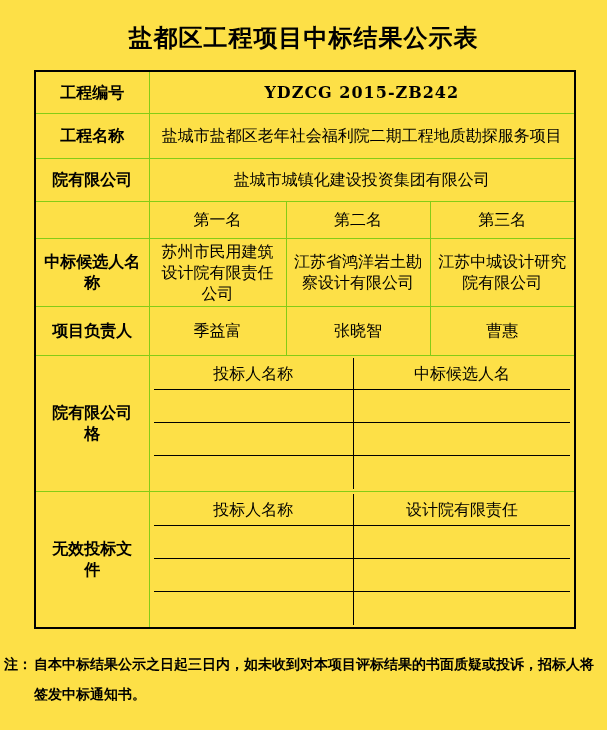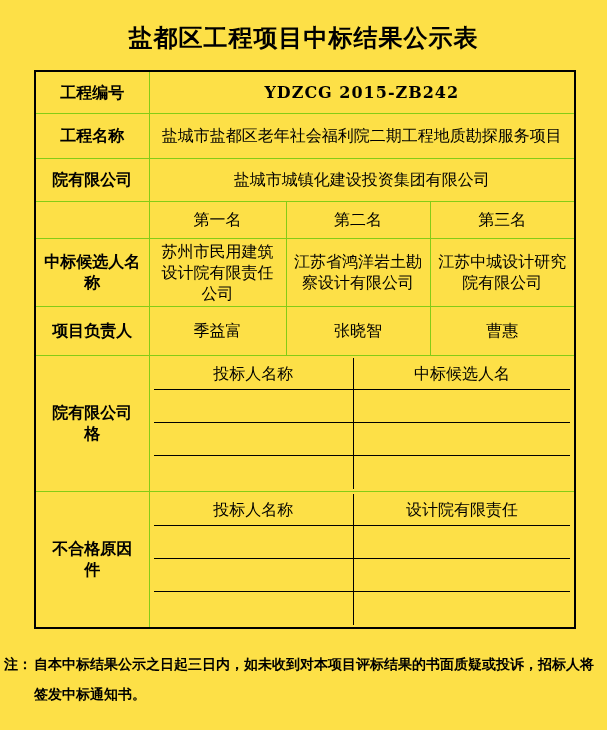--- a/index.html
+++ b/index.html
@@ -143,21 +143,21 @@
               <tr class="se">
                 <td></td>
                 <td></td>
               </tr>
             </tbody>
           </table>
         </td>
       </tr>
 
       <tr>
-        <td class="lbl">不合格原因
+        <td class="lbl">无效投标文
 件</td>
         <td class="nested-cell" colspan="3">
           <table class="sub">
             <colgroup>
                 <col style="width:48%">
                 <col style="width:52%">
               </colgroup>
             <tbody>
               <tr class="sh">
                 <td class="subhdr">投标人名称</td>

